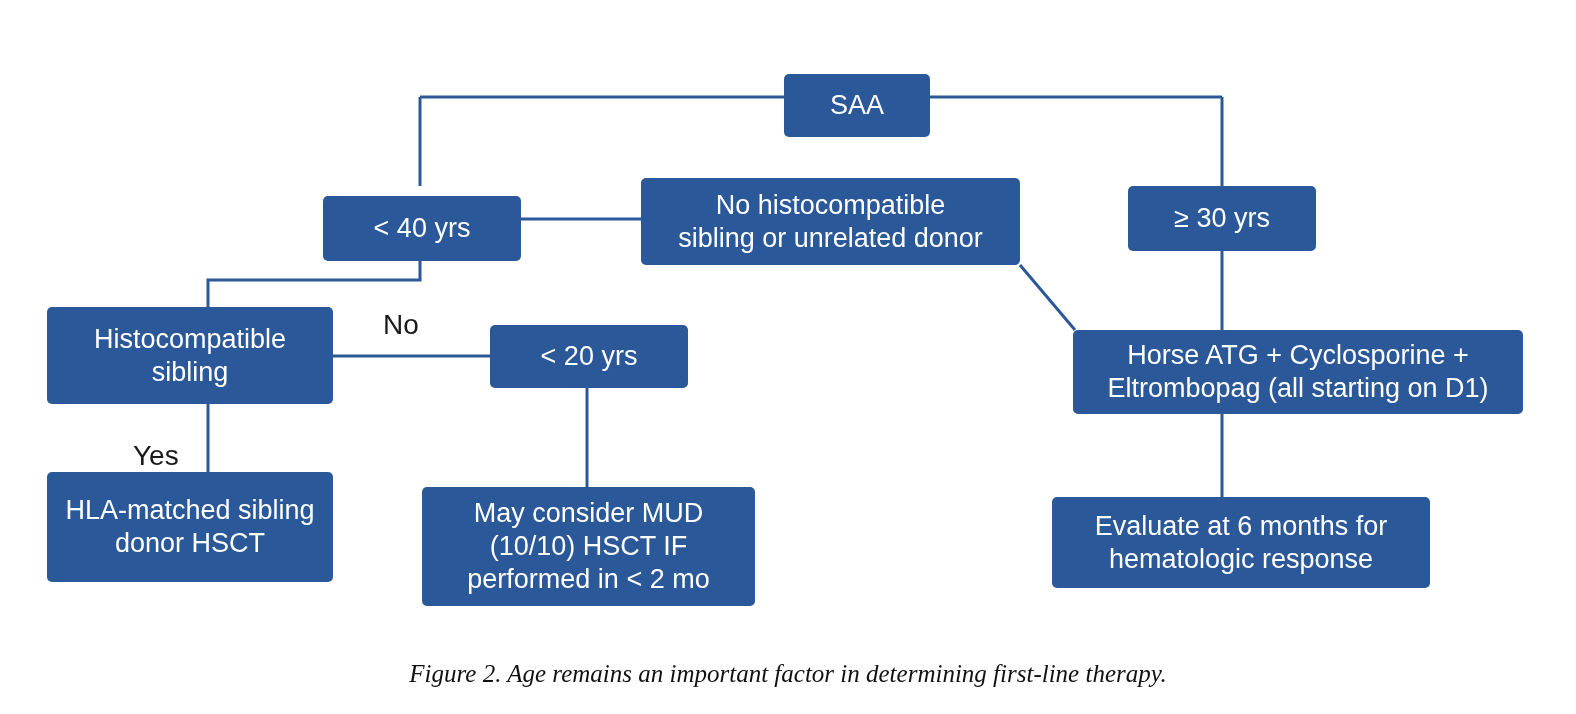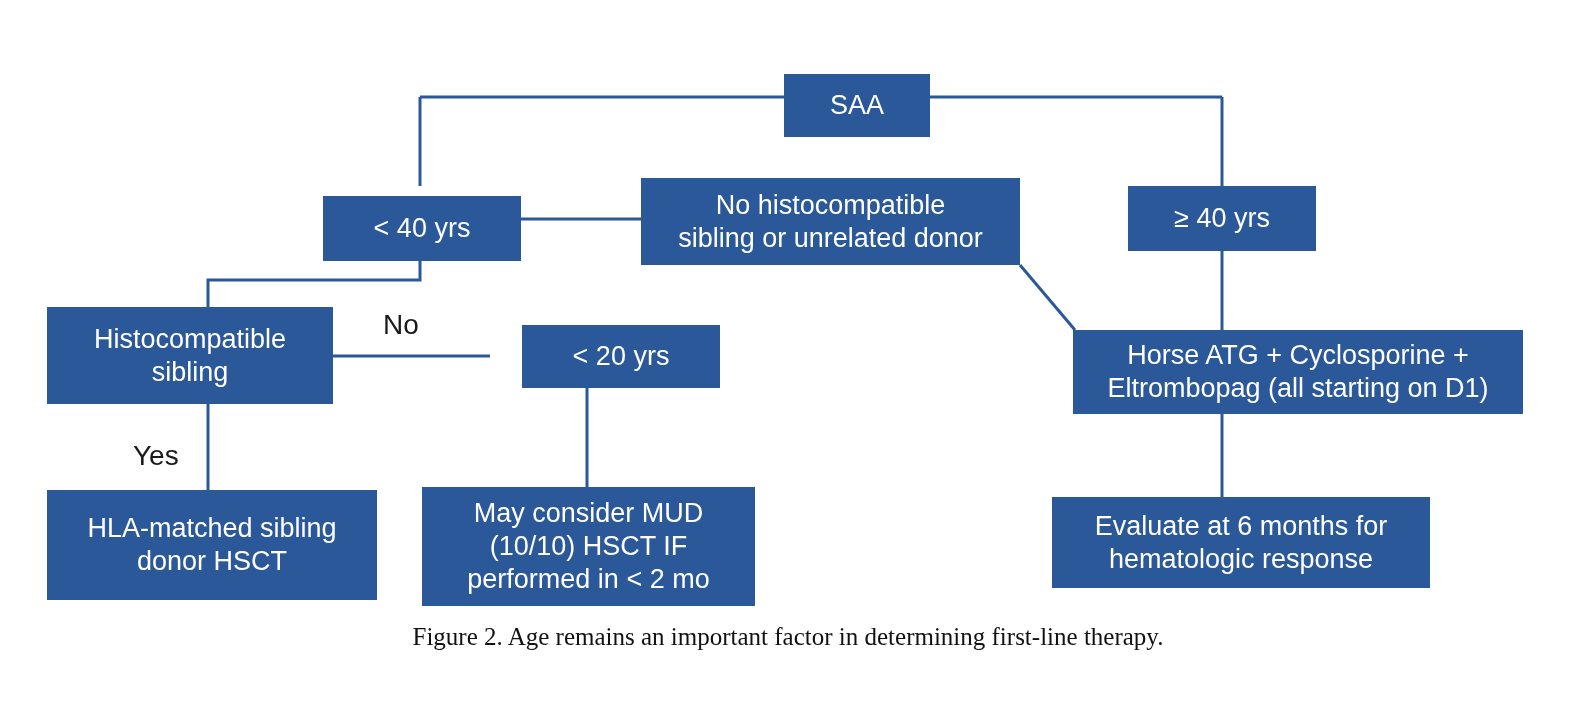--- a/index.html
+++ b/index.html
@@ -22,21 +22,21 @@
     left: 0;
     top: 0;
     width: 1576px;
     height: 714px;
     pointer-events: none;
   }
   .node {
     position: absolute;
     background: #2b5898;
     color: #ffffff;
-    border-radius: 0;
+    border-radius: 5px;
     display: flex;
     align-items: center;
     justify-content: center;
     text-align: center;
     line-height: 1.22;
     font-size: 27px;
     padding: 4px 10px;
     box-sizing: border-box;
     white-space: pre-line;
   }
@@ -98,55 +98,55 @@
   <div class="node" style="left:323px; top:196px; width:198px; height:65px;">
     <span>&lt; 40 yrs</span>
   </div>
 
   <div class="node" style="left:641px; top:178px; width:379px; height:87px;text-align:center;">
     <span>No histocompatible
 sibling or unrelated donor</span>
   </div>
 
   <div class="node" style="left:1128px; top:186px; width:188px; height:65px;">
-    <span>≥ 40 yrs</span>
+    <span>≥ 30 yrs</span>
   </div>
 
   <div class="node" style="left:47px; top:307px; width:286px; height:97px;">
     <span>Histocompatible
 sibling</span>
   </div>
 
-  <div class="node" style="left:490px; top:325px; width:198px; height:63px;margin-left:32px;">
+  <div class="node" style="left:490px; top:325px; width:198px; height:63px;">
     <span>&lt; 20 yrs</span>
   </div>
 
   <div class="node" style="left:1073px; top:330px; width:450px; height:84px;">
     <span>Horse ATG + Cyclosporine +
 Eltrombopag (all starting on D1)</span>
   </div>
 
-  <div class="node" style="left:47px; top:490px; width:330px; height:110px;">
+  <div class="node" style="left:47px; top:472px; width:286px; height:110px;">
     <span>HLA-matched sibling
 donor HSCT</span>
   </div>
 
   <div class="node" style="left:422px; top:487px; width:333px; height:119px;">
     <span>May consider MUD
 (10/10) HSCT IF
 performed in &lt; 2 mo</span>
   </div>
 
   <div class="node" style="left:1052px; top:497px; width:378px; height:91px;">
     <span>Evaluate at 6 months for
 hematologic response</span>
   </div>
 
   <div class="edge-label" style="left:383px; top:309px;">No</div>
 
   <div class="edge-label" style="left:133px; top:440px;">Yes</div>
 
-  <div class="caption" style="top:623px;">
+  <div class="caption" style="top:660px;font-style:italic;">
     <span class="cap-num">Figure 2.</span>
     <span>Age remains an important factor in determining first-line therapy.</span>
   </div>
 
 </div>
 
 </body></html>

